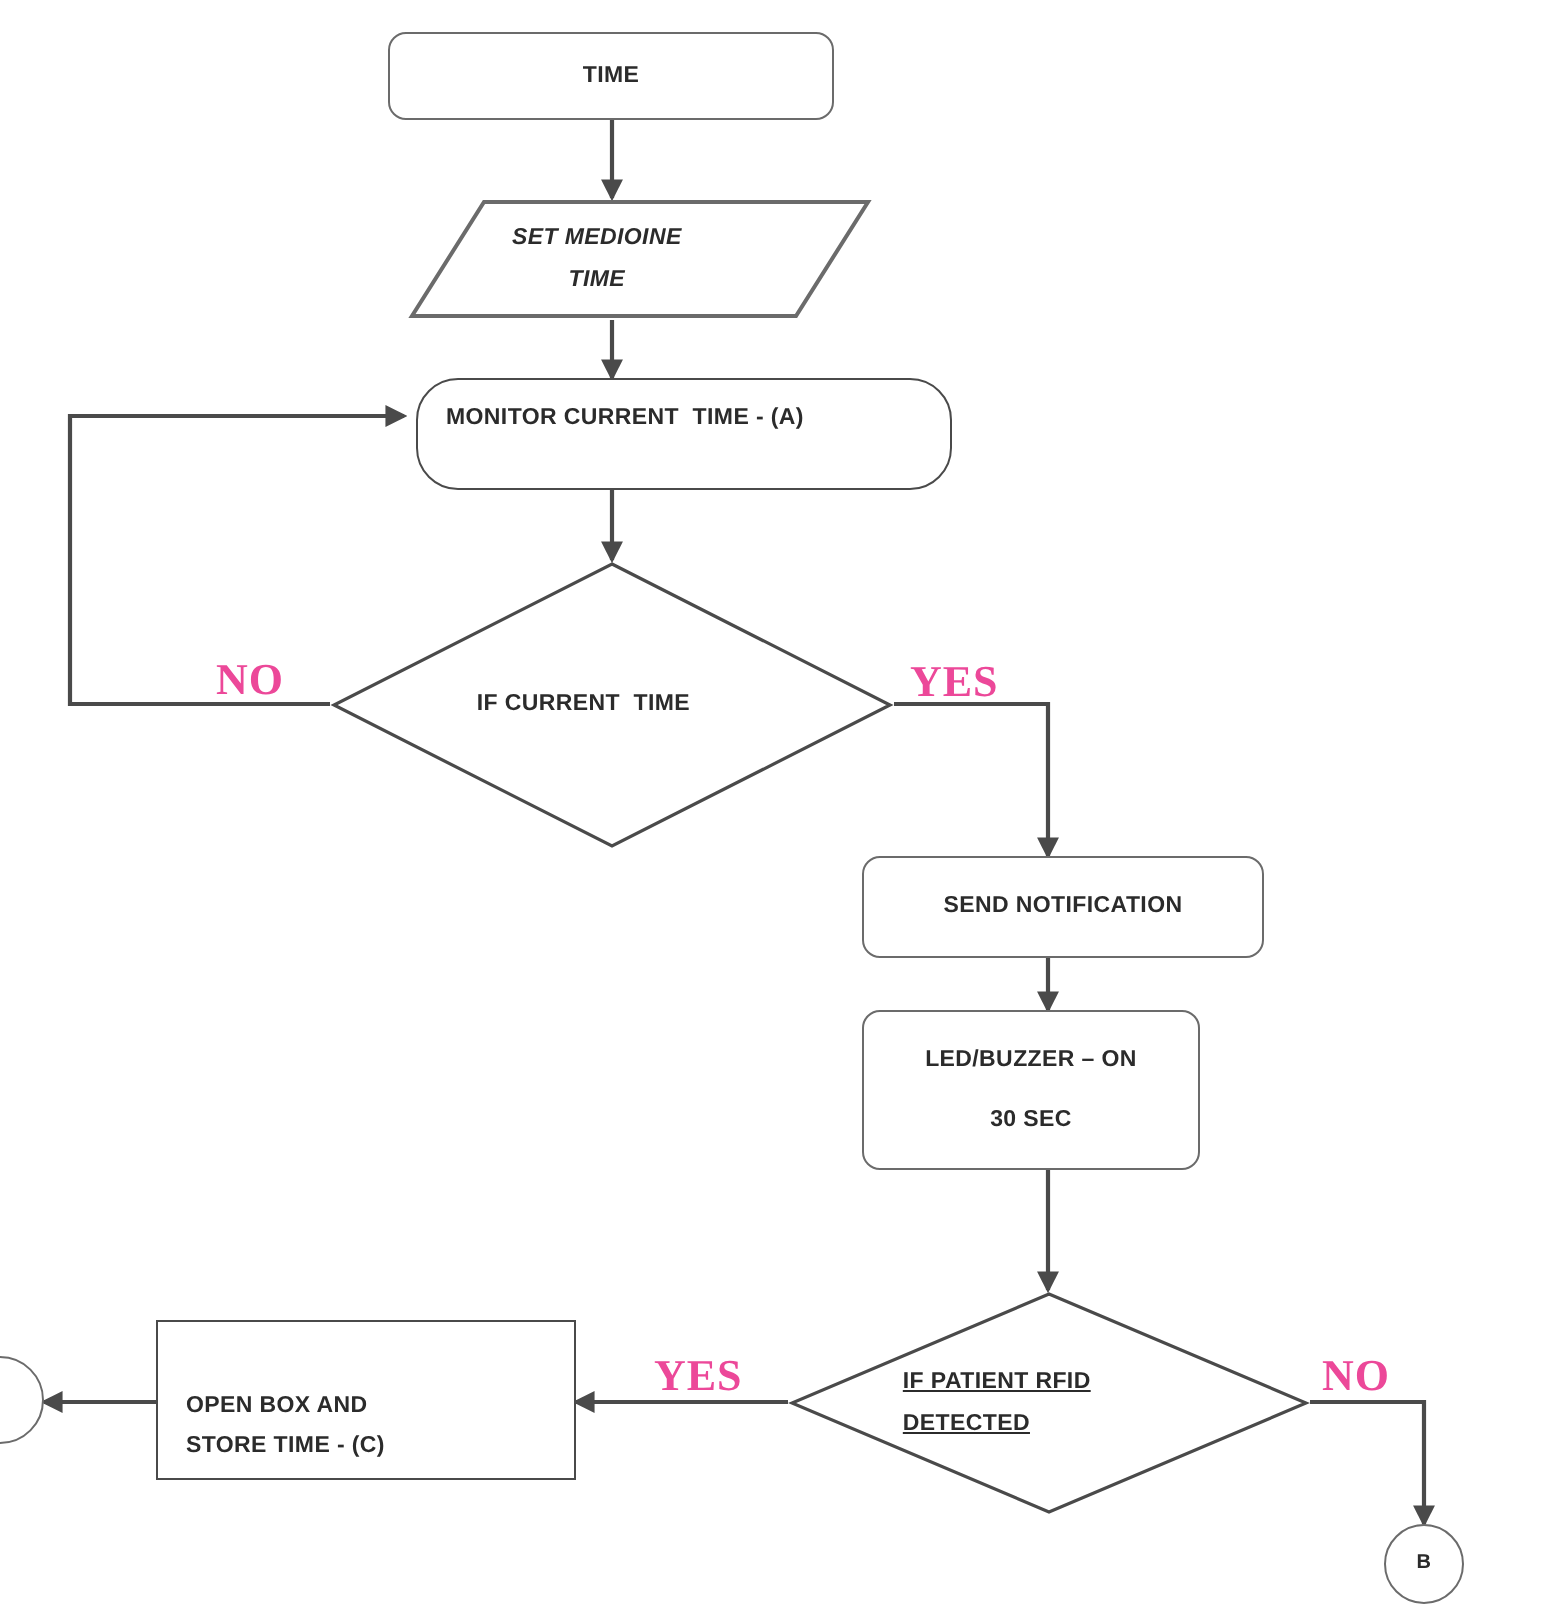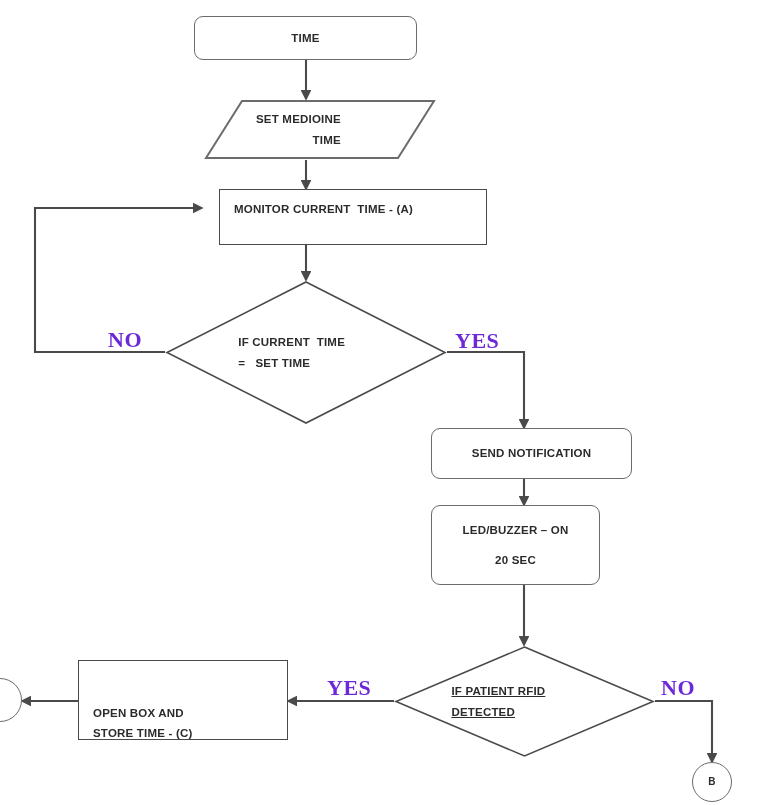--- a/index.html
+++ b/index.html
@@ -51,22 +51,23 @@
     border: 1.6px solid #4a4a4a;
     background: #ffffff;
   }
   .align-left { align-items: flex-start; text-align: left; padding-left: 14px; }
 
   
   .shape-para {
     background: transparent;
     border: none;
     align-items: flex-start;
-    text-align: right;
+    text-align: center;
     padding-left: 52px;
+    font-style: italic;
   }
   .shape-para > svg {
     position: absolute;
     left: 0; top: 0;
     width: 100%; height: 100%;
     pointer-events: none;
   }
   .shape-para .txtwrap { position: relative; z-index: 2; }
 
   
@@ -98,21 +99,21 @@
     text-align: center;
     font-size: 10px;
   }
 
   
   .branch-label {
     position: absolute;
     font-family: "Liberation Serif", serif;
     font-size: 22px;
     font-weight: bold;
-    color: #6d28d9;
+    color: #ec4899;
     letter-spacing: 0.5px;
     white-space: nowrap;
   }
 
   .para-line2 { margin-top: 8px; }
   .buzz-line2 { margin-top: 17px; }
   .diamond-line2 { margin-top: 8px; }
   .rect-line2 { margin-top: 8px; }
 </style>
 </head>
@@ -155,60 +156,59 @@
 <div class="node shape-para" style="left:204px; top:99px; width:232px; height:61px;">
   <svg viewBox="0 0 232 61" preserveAspectRatio="none">
     <polygon points="38,2 230,2 194,59 2,59" fill="#ffffff" stroke="#6b6b6b" stroke-width="2" vector-effect="non-scaling-stroke"></polygon>
   </svg>
   <div class="txtwrap">
     <span class="txt">SET MEDIOINE</span>
     <span class="txt para-line2">TIME</span>
   </div>
 </div>
 
-<div class="node shape-rect align-left" style="left:219px; top:189px; width:268px; height:56px; justify-content:flex-start; padding-top:13px;">
+<div class="node shape-rect align-left" style="left:208px; top:189px; width:268px; height:56px; justify-content:flex-start; padding-top:13px;border-radius:21px;">
   <span class="txt">MONITOR CURRENT  TIME - (A)</span>
 </div>
 
 <div class="node shape-diamond" style="left:165px; top:280px; width:282px; height:145px; justify-content:center;">
   <svg viewBox="0 0 282 145" preserveAspectRatio="none">
     <polygon points="141,2 280,72.5 141,143 2,72.5" fill="#ffffff" stroke="#4a4a4a" stroke-width="1.6" vector-effect="non-scaling-stroke"></polygon>
   </svg>
   <div class="txtwrap">
     <span class="txt">IF CURRENT  TIME</span>
-    <span class="txt diamond-line2">=   SET TIME</span>
   </div>
 </div>
 
 <div class="branch-label" style="left:108px; top:327px;">NO</div>
 <div class="branch-label" style="left:455px; top:328px;">YES</div>
 
 <div class="node shape-rounded" style="left:431px; top:428px; width:201px; height:51px;">
   <span class="txt">SEND NOTIFICATION</span>
 </div>
 
 <div class="node shape-rounded" style="left:431px; top:505px; width:169px; height:80px;">
   <span class="txt">LED/BUZZER – ON</span>
-  <span class="txt buzz-line2">20 SEC</span>
+  <span class="txt buzz-line2">30 SEC</span>
 </div>
 
 <div class="node shape-diamond" style="left:394px; top:645px; width:261px; height:113px; justify-content:center;text-decoration:underline;">
   <svg viewBox="0 0 261 113" preserveAspectRatio="none">
     <polygon points="130.5,2 259,56.5 130.5,111 2,56.5" fill="#ffffff" stroke="#4a4a4a" stroke-width="1.6" vector-effect="non-scaling-stroke"></polygon>
   </svg>
   <div class="txtwrap" style="padding-left:22%;">
     <span class="txt">IF PATIENT RFID</span>
     <span class="txt diamond-line2">DETECTED</span>
   </div>
 </div>
 
 <div class="branch-label" style="left:327px; top:675px;">YES</div>
 <div class="branch-label" style="left:661px; top:675px;">NO</div>
 
-<div class="node shape-rect align-left" style="left:78px; top:660px; width:210px; height:80px; justify-content:flex-end; padding-top:26px;">
+<div class="node shape-rect align-left" style="left:78px; top:660px; width:210px; height:80px; justify-content:center; padding-top:26px;">
   <span class="txt">OPEN BOX AND</span>
   <span class="txt rect-line2">STORE TIME - (C)</span>
 </div>
 
 <div class="node shape-circle" style="left:692px; top:762px; width:40px; height:40px;">
   <span class="txt">B</span>
 </div>
 
 <div class="node shape-circle" style="left:-22px; top:678px; width:44px; height:44px;">
   <span class="txt"></span>

